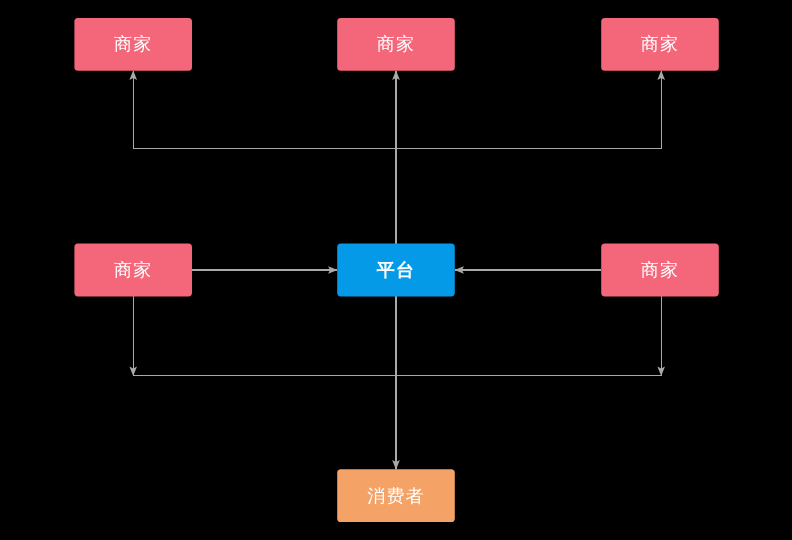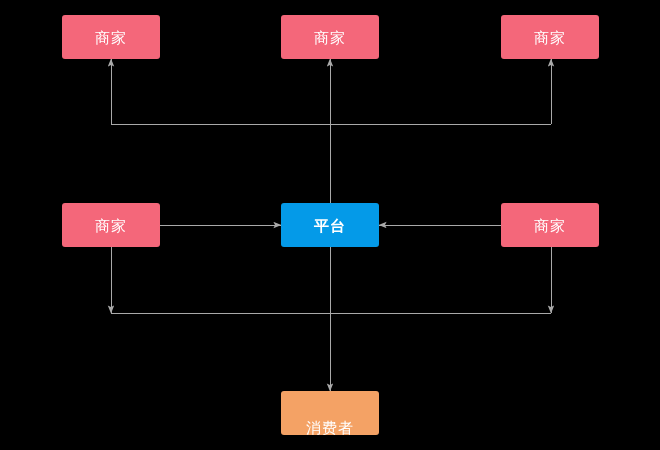--- a/index.html
+++ b/index.html
@@ -83,18 +83,18 @@
       </div>
       <div class="node" style="left: 62px; top: 203px; width: 98px; height: 44px; background: rgb(244, 103, 122); color: rgb(255, 255, 255);">
         <span class="node-label">商家</span>
       </div>
       <div class="node" style="left: 281px; top: 203px; width: 98px; height: 44px; background: rgb(4, 154, 232); color: rgb(255, 255, 255); font-weight: bold;">
         <span class="node-label">平台</span>
       </div>
       <div class="node" style="left: 501px; top: 203px; width: 98px; height: 44px; background: rgb(244, 103, 122); color: rgb(255, 255, 255);">
         <span class="node-label">商家</span>
       </div>
-      <div class="node" style="left: 281px; top: 391px; width: 98px; height: 44px; background: rgb(244, 162, 101); color: rgb(255, 255, 255); align-items: flex-end;">
+      <div class="node" style="left: 281px; top: 391px; width: 98px; height: 44px; background: rgb(244, 162, 101); color: rgb(255, 255, 255);">
         <span class="node-label">消费者</span>
       </div>
     </div>
 
 </div>
 
 </body></html>

